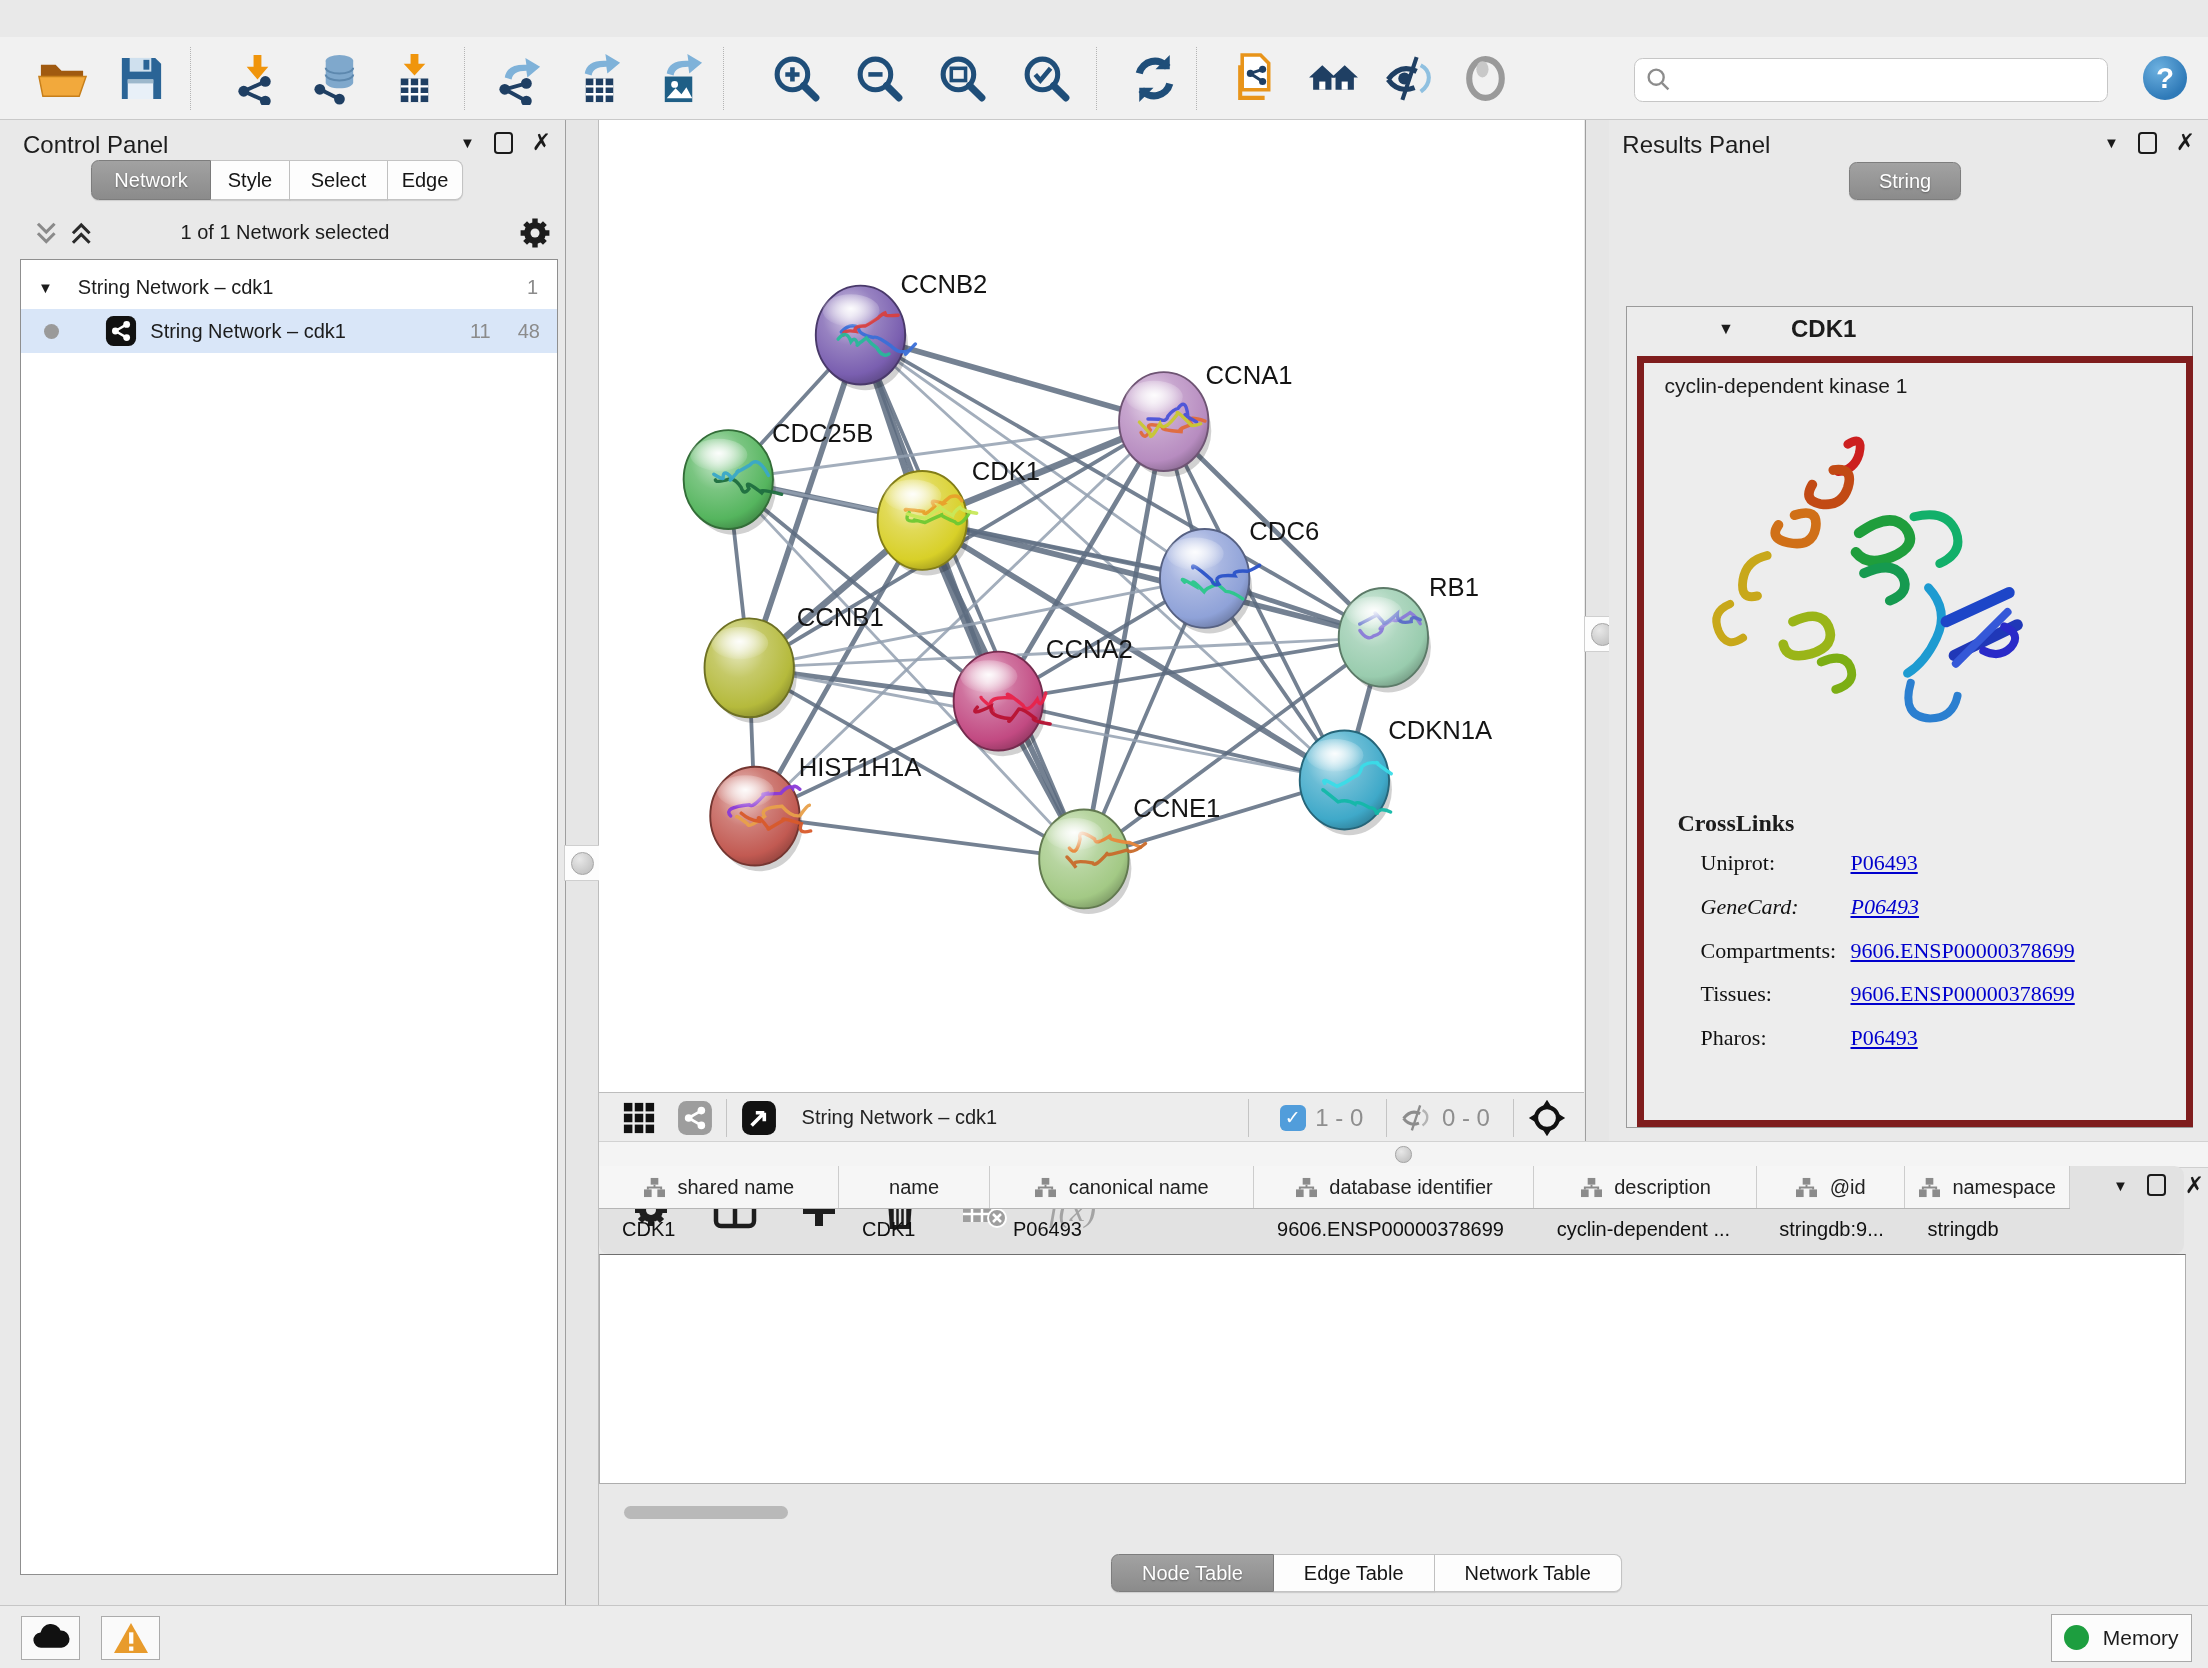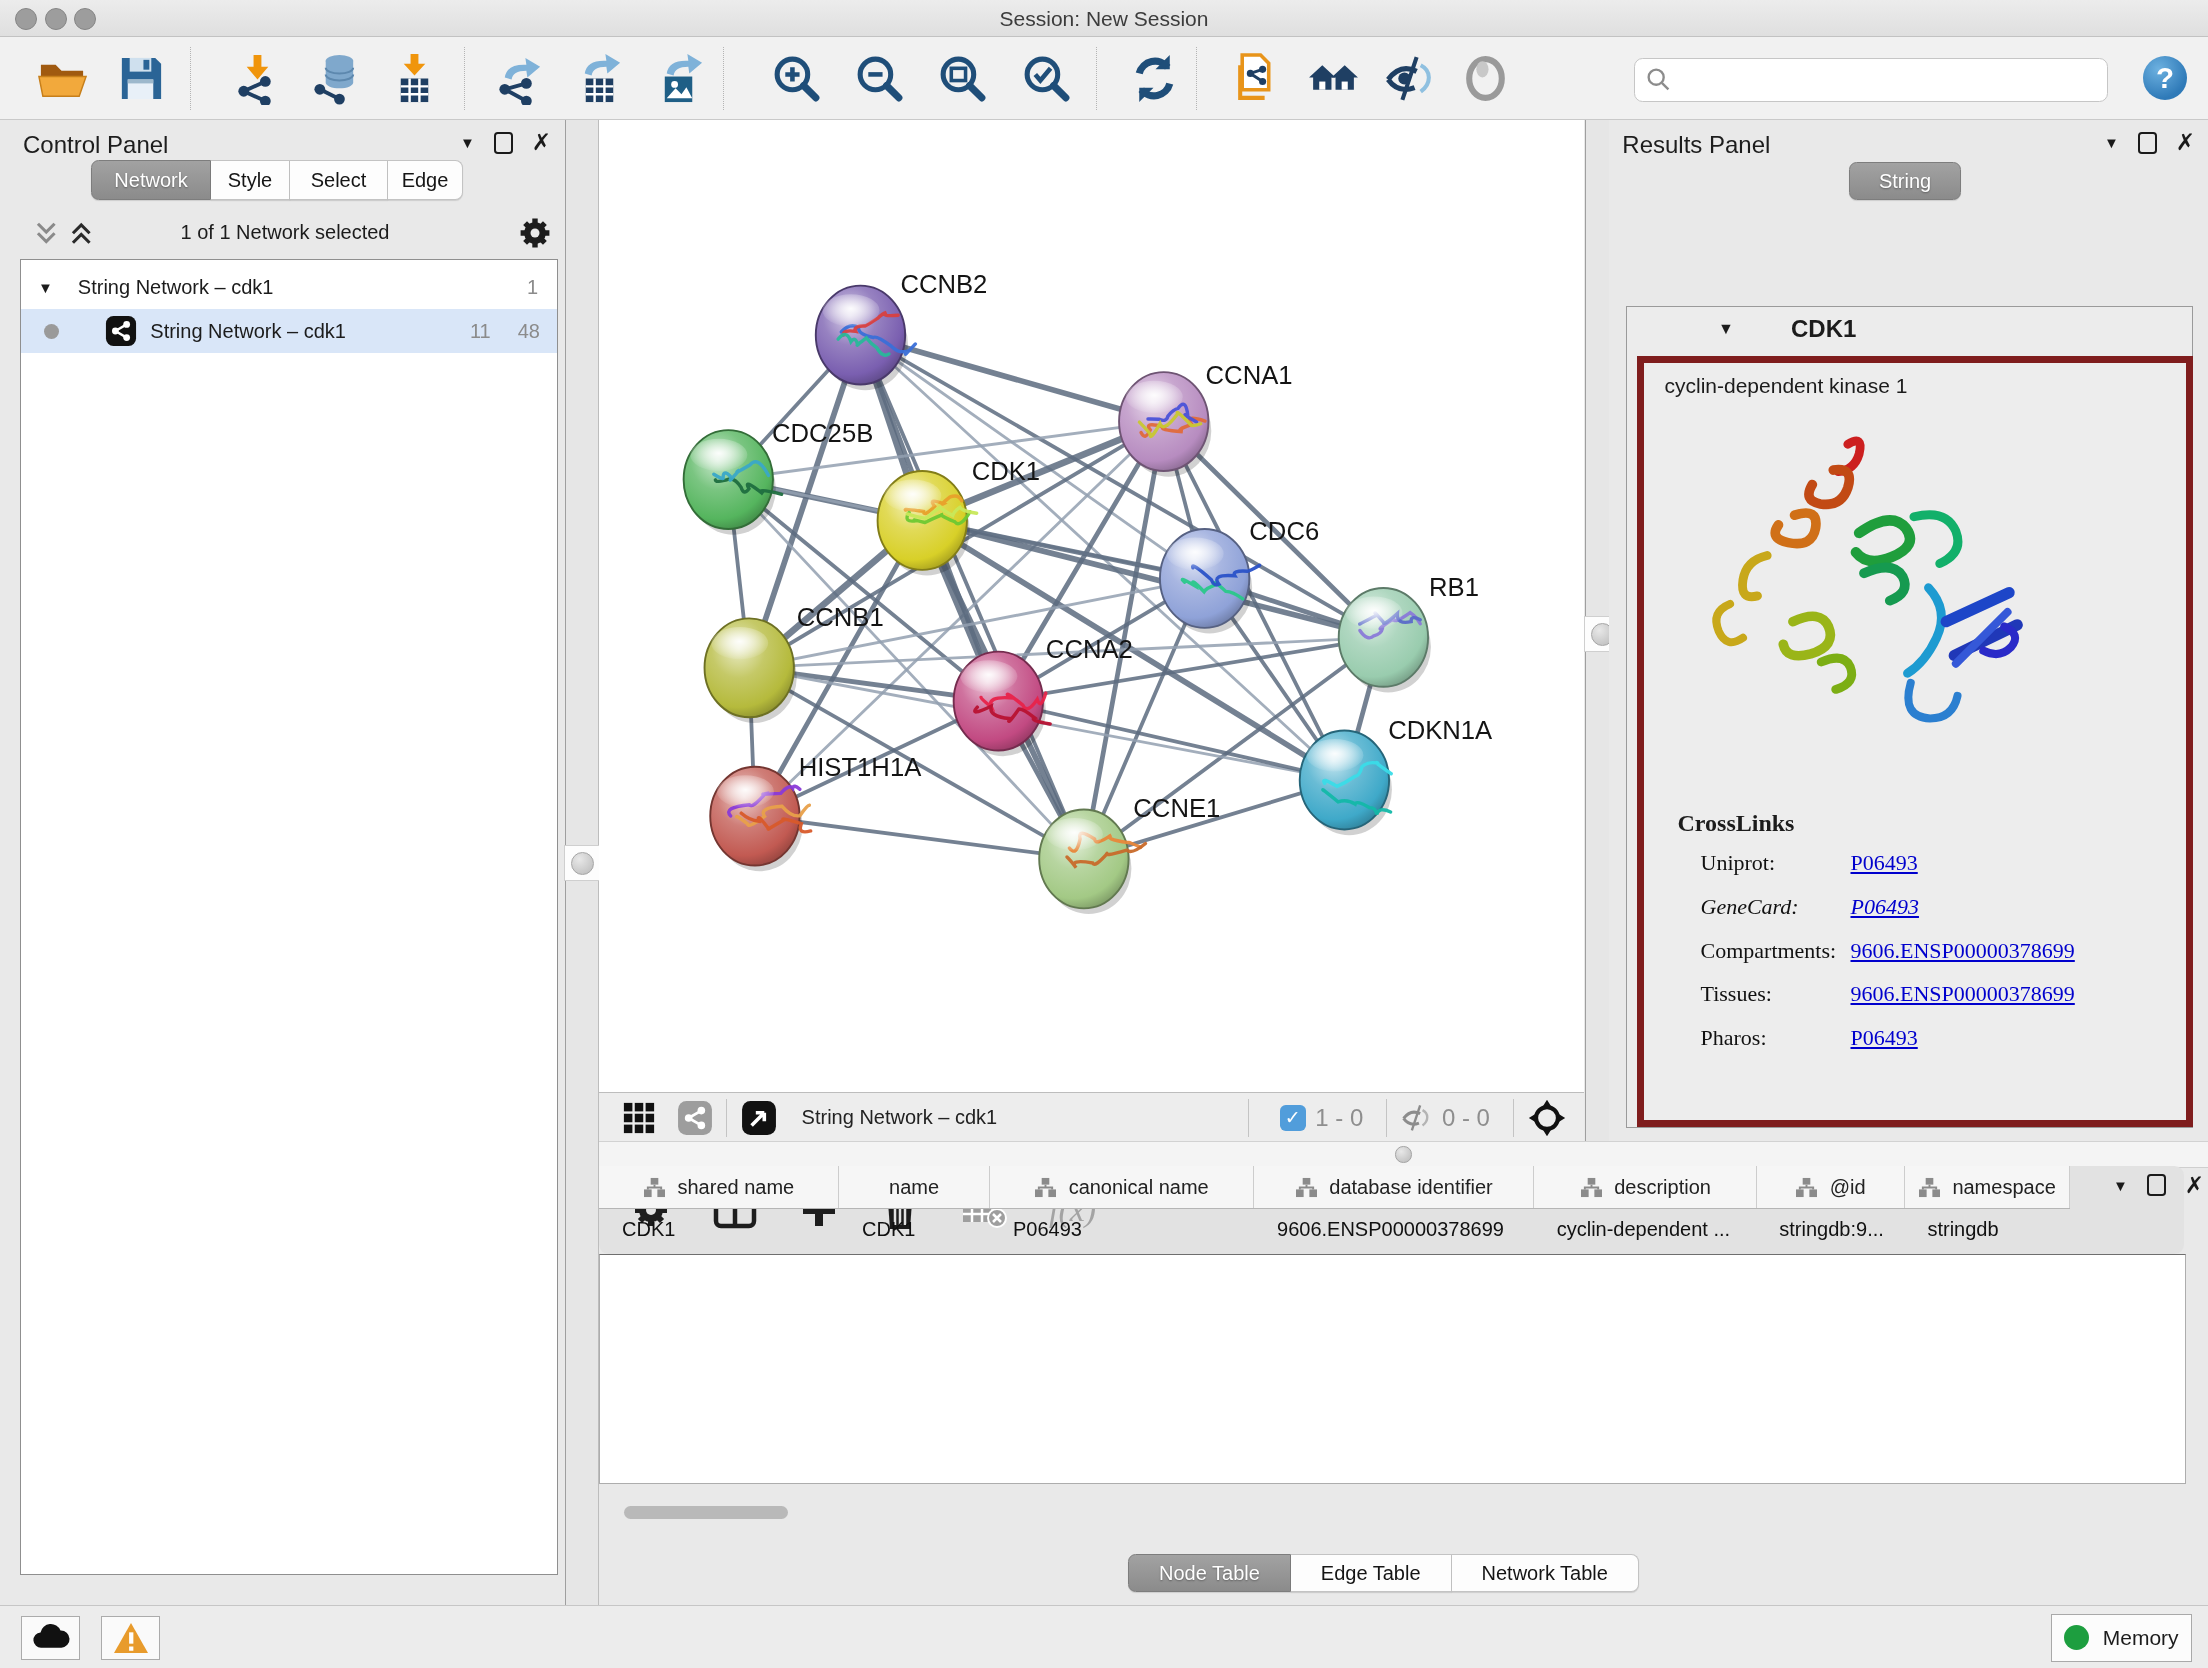--- a/index.html
+++ b/index.html
@@ -71,43 +71,37 @@
   #tp-toolbar{left:17px;top:40px;width:1585px;height:88px;background:#e2e2e2;border-radius:9.5px;
               display:flex;align-items:center;gap:42px;padding-left:32px;box-sizing:border-box;}
   #tp-table{left:17px;top:133px;width:1585px;height:228px;background:#fff;border:1px solid #adadad;border-top:1.9px solid #6e6e6e;}
   #tp-header{position:absolute;left:0;top:0;height:42px;width:100%;background:#f6f6f6;border-bottom:1px solid #b5b5b5;display:flex;}
   .th{display:flex;align-items:center;justify-content:center;gap:11.4px;border-right:1px solid #cdcdcd;
       font-size:20px;color:#222;overflow:hidden;white-space:nowrap;box-sizing:border-box;}
   #tp-row{position:absolute;left:0;top:42px;height:42px;width:100%;display:flex;}
   .td{display:flex;align-items:center;padding-left:23px;font-size:20px;color:#111;overflow:hidden;
       white-space:nowrap;box-sizing:border-box;}
   #tp-hscroll{left:25px;top:340px;width:164px;height:13.3px;border-radius:6.7px;background:#b9b9b9;}
-  #tp-tabs{left:512px;top:388px;height:38px;margin-left:17px;}
+  #tp-tabs{left:512px;top:388px;height:38px;}
   #tp-tabs .s{padding:0 30px;}
   
   #statusbar{left:0;top:1605px;width:2208px;height:63px;background:#ececec;border-top:1px solid #c6c6c6;}
   .sb-btn{top:9.5px;width:57px;height:42px;background:#fafafa;border:1.9px solid #ababab;display:flex;
           align-items:center;justify-content:center;}
   #memory-btn{left:2051px;top:7.6px;width:139px;height:46px;background:#fcfcfc;border:1px solid #a9a9a9;
               display:flex;align-items:center;justify-content:center;gap:13.3px;font-size:21px;}
   #memory-dot{width:25px;height:25px;border-radius:50%;}
   .icon-label-fx{font-family:"Liberation Serif","DejaVu Serif",serif;font-style:italic;font-size:34px;color:#a3a3a3;}
   svg{display:block;}
 </style>
 </head>
 <body>
 
 <div id="screen">
 
-  <div id="titlebar" class="abs">
-    <div class="tl abs" style="left:15px"></div>
-    <div class="tl abs" style="left:45px"></div>
-    <div class="tl abs" style="left:74px"></div>
-    <div id="win-title" class="abs">Session: New Session</div>
-  </div>
 
   <div id="toolbar" class="abs">
     <div class="tb-btn abs" style="left:34px">
       <svg width="53" height="53" viewBox="0 0 54 54">
         <path d="M5 13h15l6 6h22v8H5z" fill="#a05a10"></path>
         <path d="M3 25h48l-7 20H7z" fill="#f2a93c" stroke="#c77f1a" stroke-width="1.5"></path>
       </svg>
     </div>
     <div class="tb-btn abs" style="left:112px">
       <svg width="53" height="53" viewBox="0 0 54 54">

